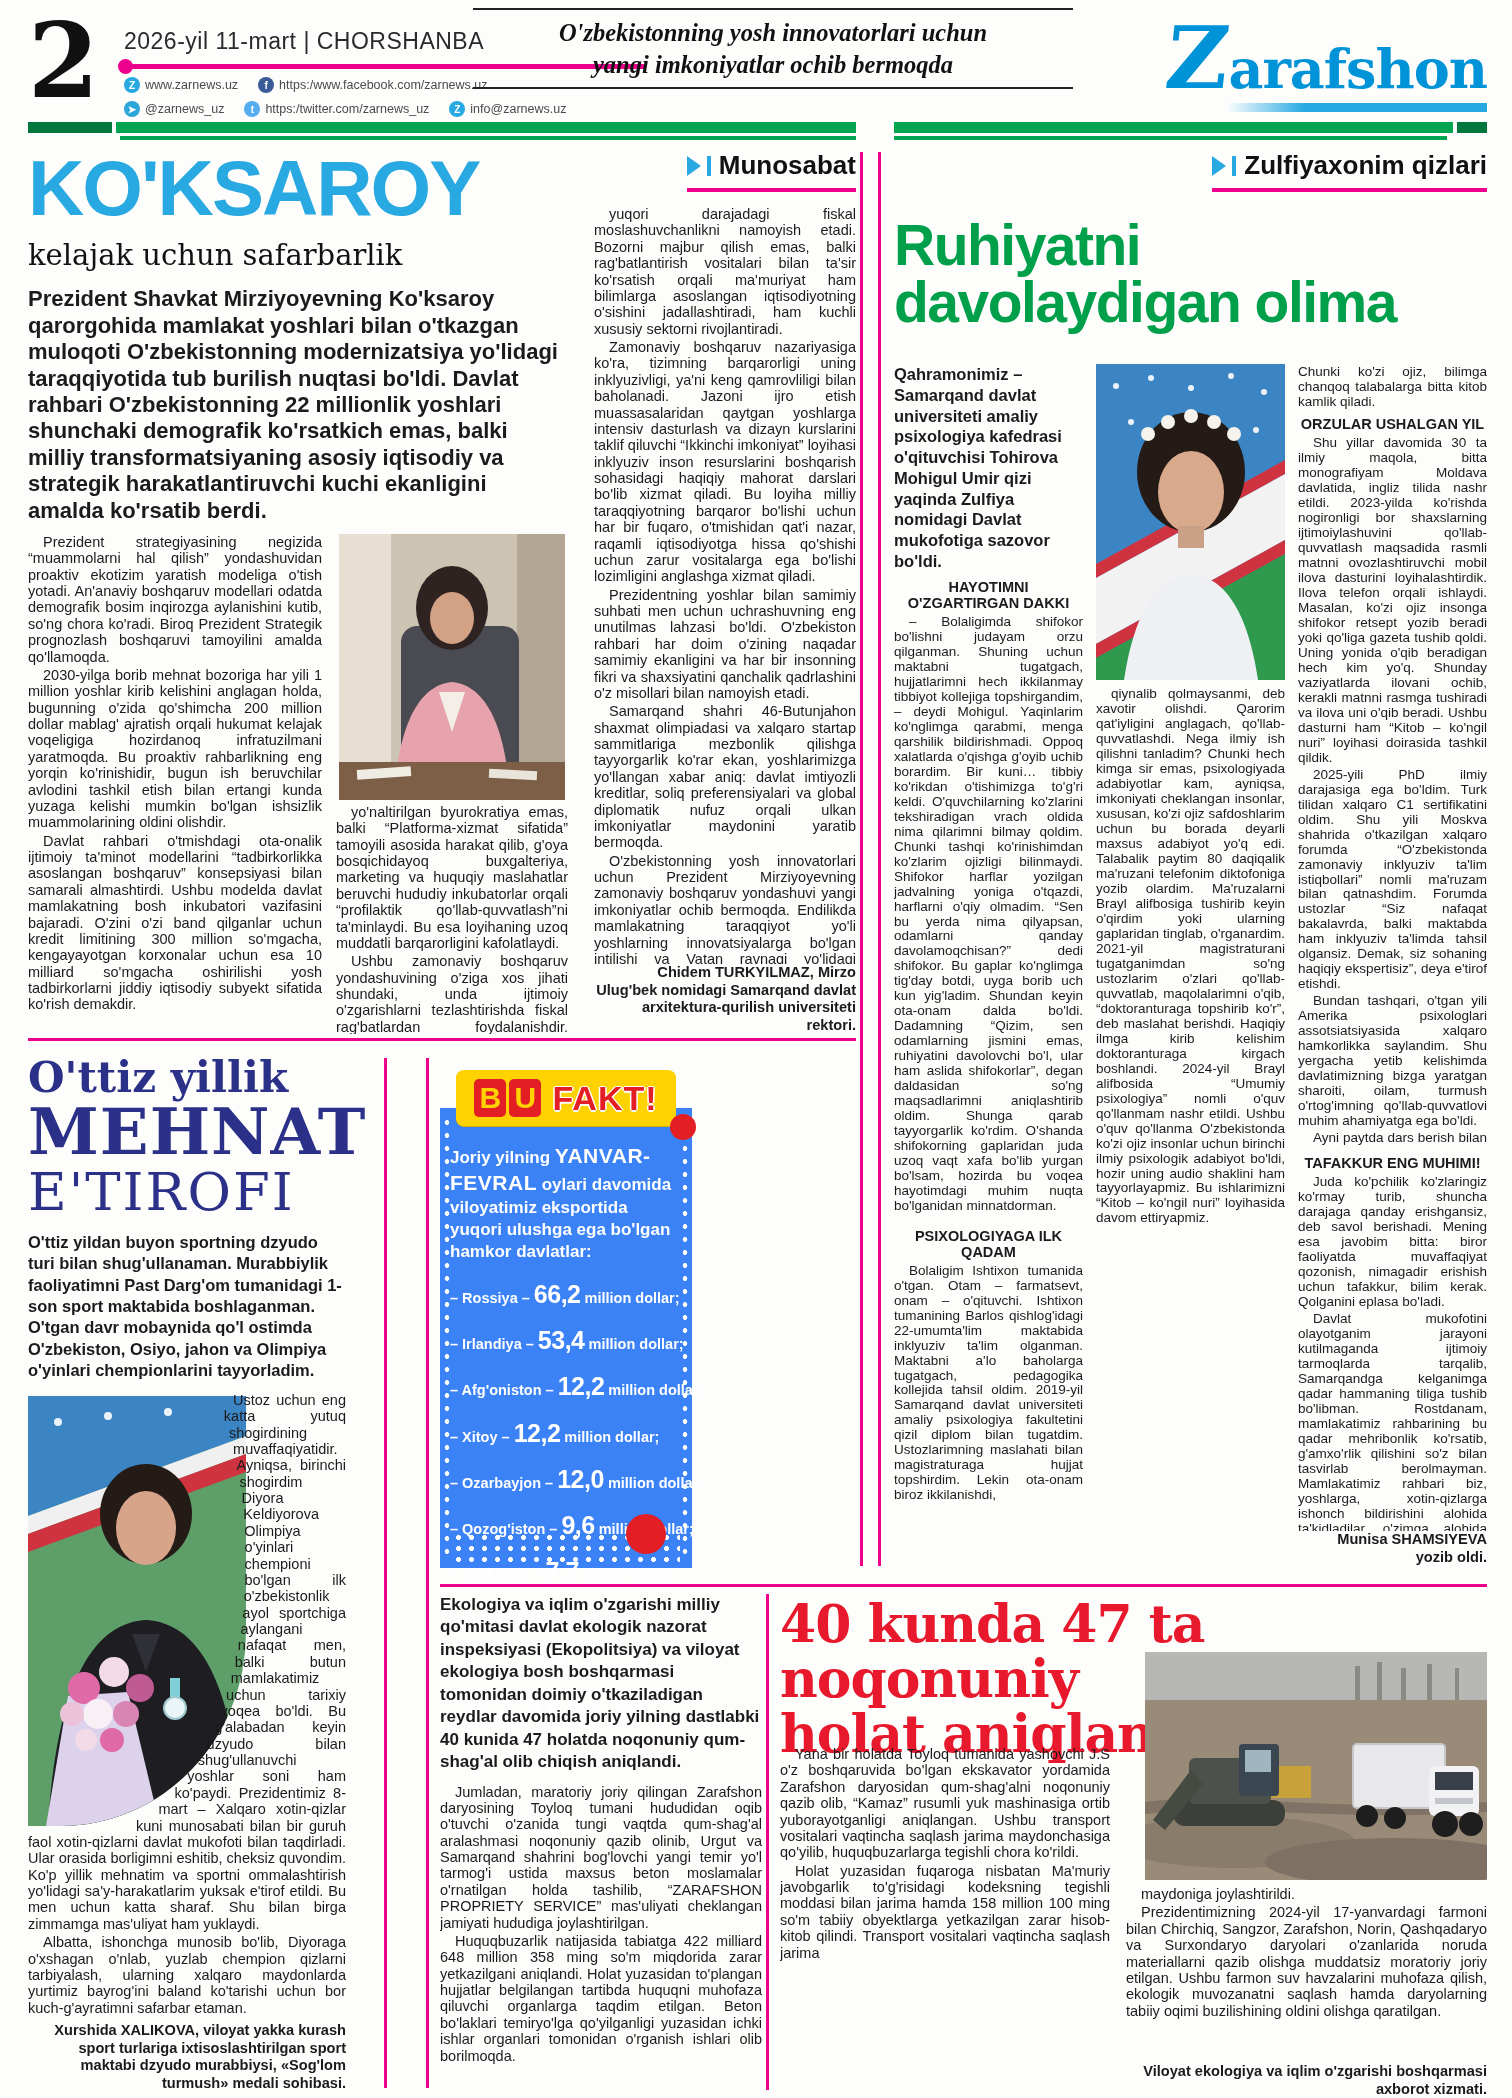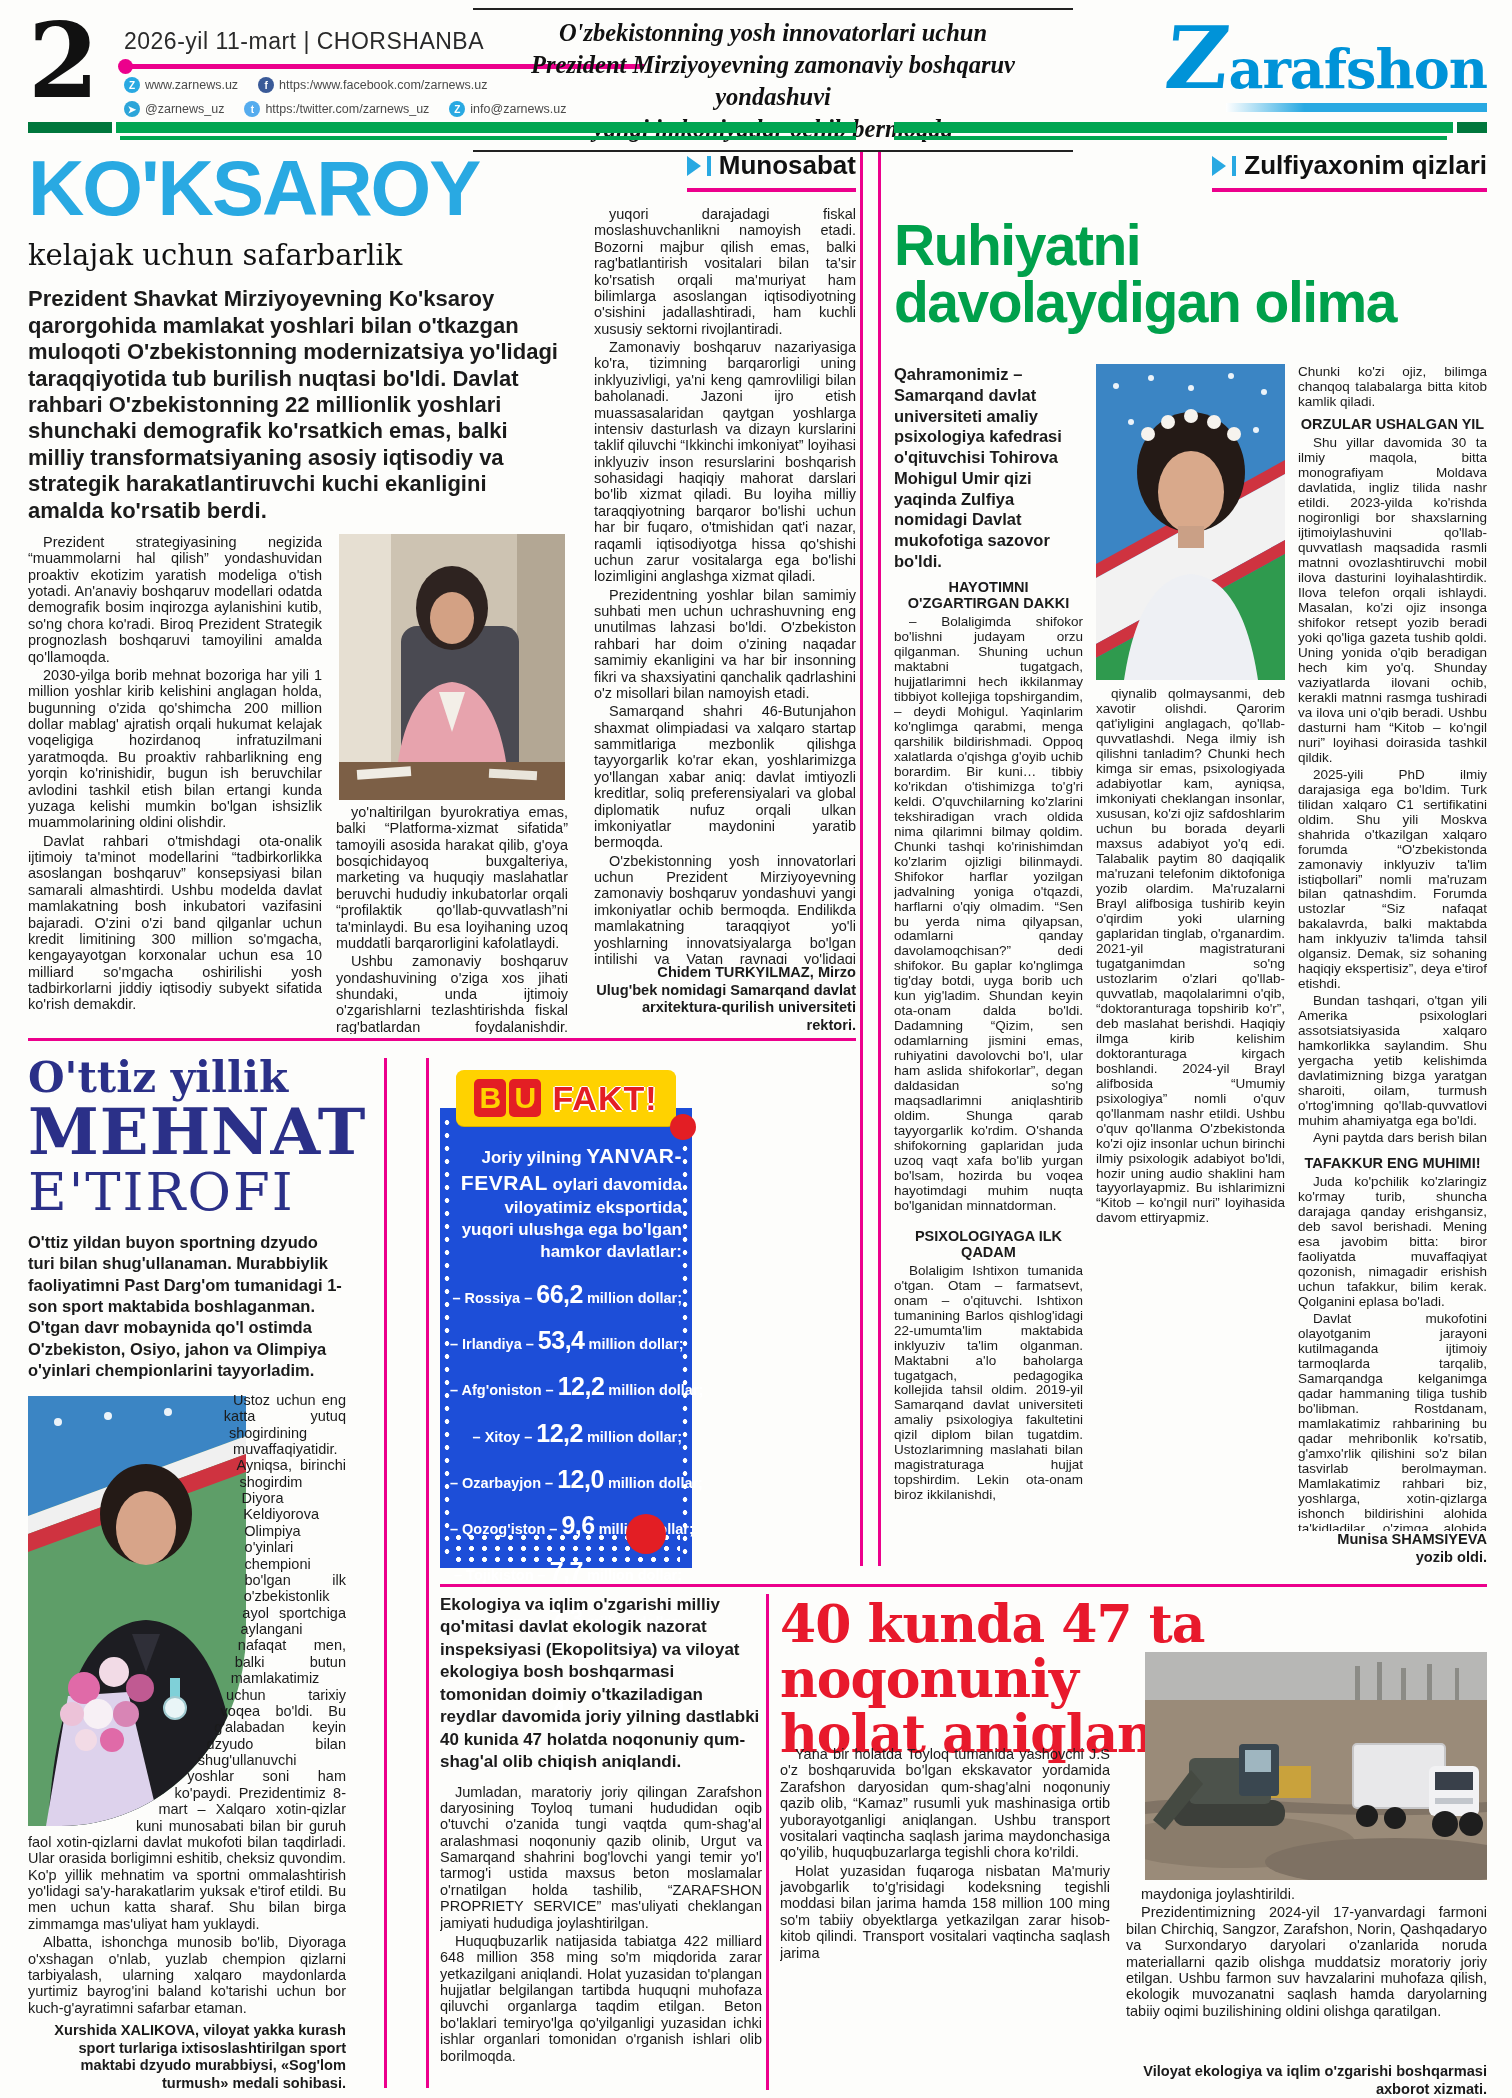--- a/index.html
+++ b/index.html
@@ -80,21 +80,21 @@
   #mh{position:absolute;left:28px;top:1056px;width:318px;height:1036px;display:flex;flex-direction:column;}
   .mh-t0{font-family:"DejaVu Serif",serif;font-weight:bold;font-size:42px;color:#2b3088;line-height:1.05;}
   .mh-t1{font-family:"DejaVu Serif",serif;font-weight:bold;font-size:64px;color:#2b3088;line-height:1.0;letter-spacing:1px;}
   .mh-t2{font-family:"DejaVu Serif",serif;font-weight:normal;font-size:53px;color:#2b3088;line-height:1.05;letter-spacing:2px;}
   .mh-lead{font-weight:bold;font-size:16.5px;line-height:1.3;margin-top:12px;flex-shrink:0;}
   .mh-body{margin-top:10px;}
   .mh-photo{float:left;width:218px;height:430px;margin:4px 10px 6px 0;
             border-bottom-right-radius:85% 45%;overflow:hidden;shape-outside:ellipse(70% 62% at 25% 38%);}
   
   #fakt{position:absolute;left:440px;top:1070px;width:252px;height:498px;}
-  .fk-blue{position:absolute;left:0;right:0;top:38px;bottom:0;background:#1d4ed8;color:#fff;text-align:right;padding:34px 10px 30px;box-sizing:border-box;}
+  .fk-blue{position:absolute;left:0;right:0;top:38px;bottom:0;background:#3b82f6;color:#fff;text-align:left;padding:34px 10px 30px;box-sizing:border-box;}
   .fk-blue::before,.fk-blue::after{content:"";position:absolute;top:8px;bottom:8px;width:6px;
       background-image:radial-gradient(circle,#fff 2.2px,transparent 2.6px);background-size:6px 13px;}
   .fk-blue::before{left:4px;}.fk-blue::after{right:4px;}
   .fk-dots{position:absolute;left:12px;right:12px;bottom:6px;height:30px;
       background-image:radial-gradient(circle,#fff 2.2px,transparent 2.6px);background-size:13px 11px;}
   .fk-badge{position:absolute;left:16px;right:16px;top:0;height:56px;background:#ffd200;border-radius:8px;
       display:flex;align-items:center;justify-content:center;gap:3px;z-index:2;box-shadow:0 1px 0 #d8b100;}
   .fk-tile{background:#e31e24;color:#ffd200;font-weight:900;font-size:30px;width:32px;height:38px;border-radius:5px;
       display:inline-flex;align-items:center;justify-content:center;}
   .fk-word{color:#e31e24;font-weight:900;font-size:34px;letter-spacing:1px;margin-left:8px;
@@ -151,21 +151,20 @@
           <span>https:/twitter.com/zarnews_uz</span>
         </span>
         <span class="soc">
           <span class="sicon ic-z">Z</span>
           <span>info@zarnews.uz</span>
         </span>
       </div>
     </div>
     <div class="slogan">
       <span>O'zbekistonning yosh innovatorlari uchun</span>
-      <span>Prezident Mirziyoyevning zamonaviy boshqaruv yondashuvi</span>
       <span>yangi imkoniyatlar ochib bermoqda</span>
     </div>
     <div class="logo">
       <span class="lz">Z</span><span class="lr">arafshon</span>
       <div class="lbar"></div>
     </div>
   </div>
 
   <div class="gb" id="gbL">
       <div class="gb-main"></div>

